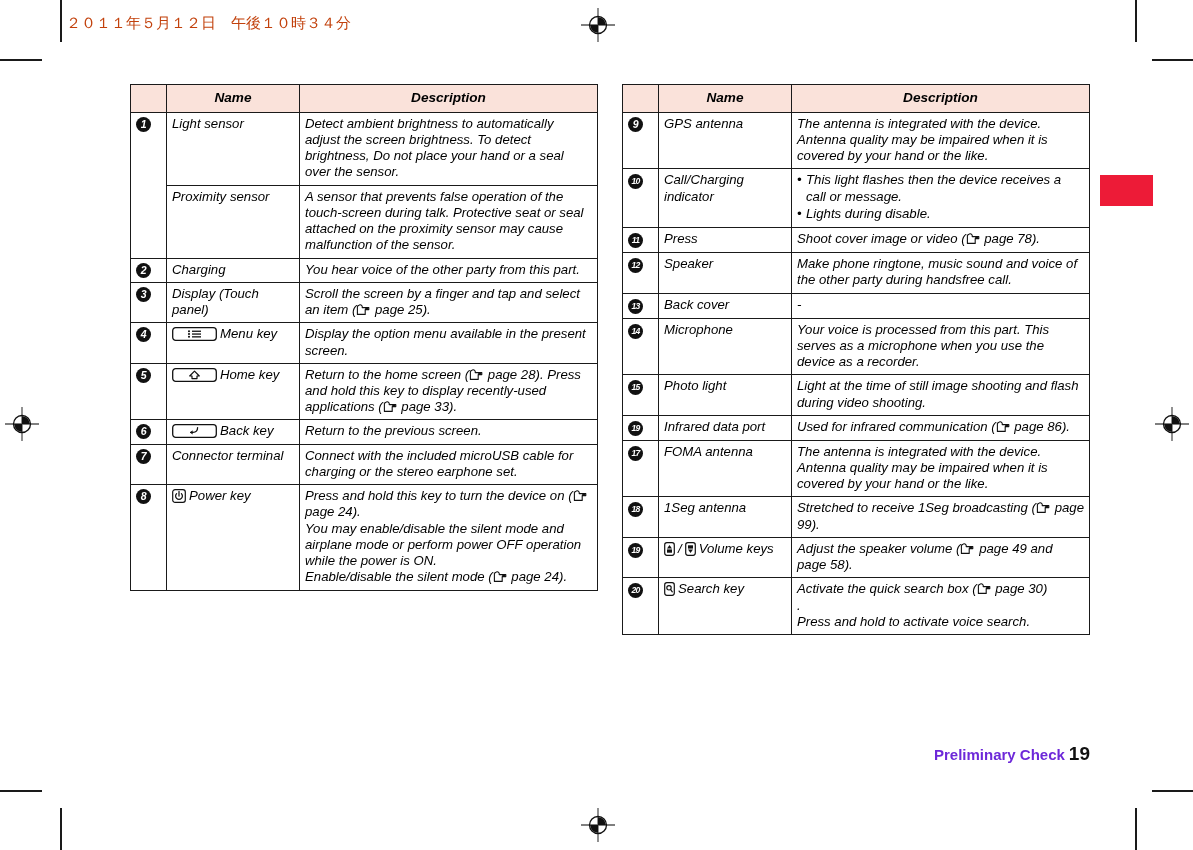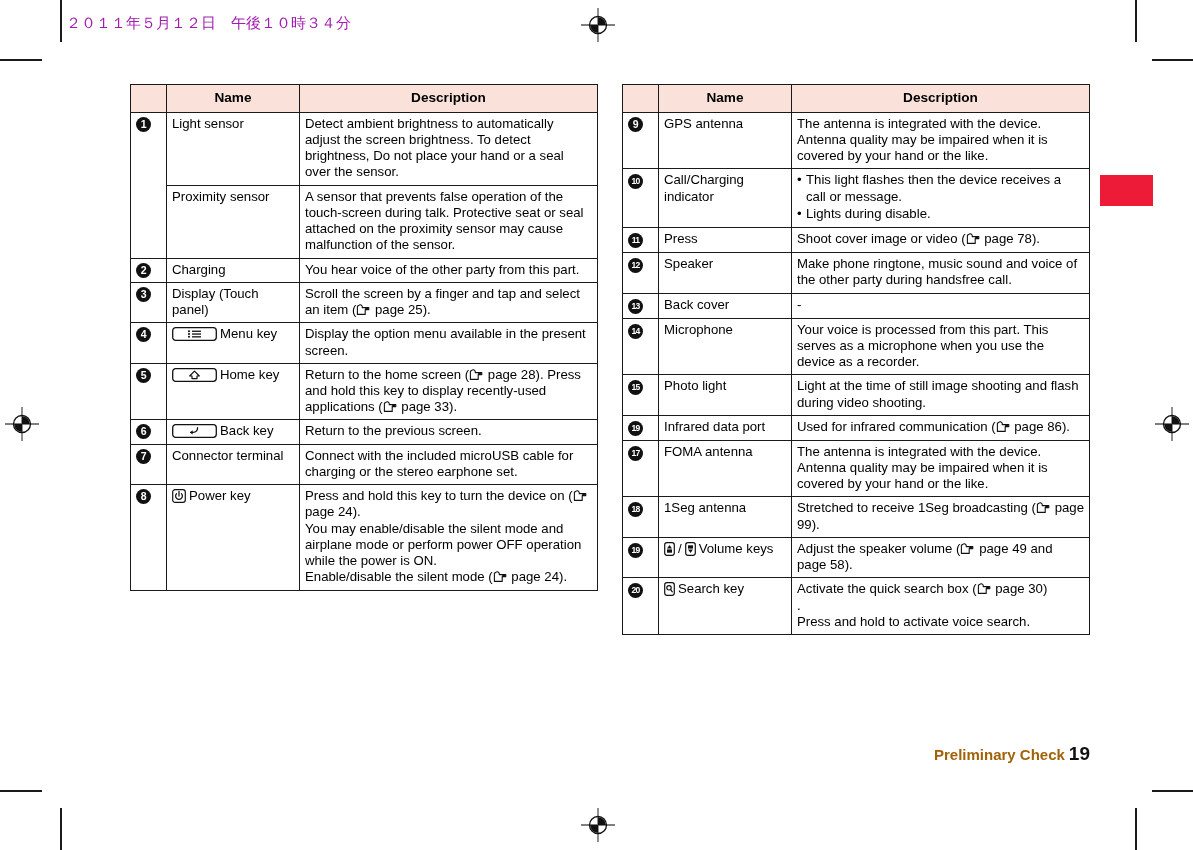--- a/index.html
+++ b/index.html
@@ -24,21 +24,21 @@
   }
   .reg svg { display: block; }
 
   
   .page-header {
     position: absolute;
     left: 66px;
     top: 14px;
     font-size: 15px;
     letter-spacing: 0px;
-    color: #a21caf;
+    color: #c2410c;
     font-family: "DejaVu Sans", sans-serif;
     white-space: nowrap;
   }
 
   
   .thumb-tab {
     position: absolute;
     left: 1100px;
     top: 175px;
     width: 53px;
@@ -53,20 +53,21 @@
   }
   .table-wrap.left  { left: 130px;  width: 468px; }
   .table-wrap.right { left: 622px;  width: 468px; }
 
   table.spec {
     border-collapse: collapse;
     width: 100%;
     table-layout: fixed;
     font-size: 13.2px;
     line-height: 1.23;
+    font-style: italic;
   }
   table.spec th, table.spec td {
     border: 1px solid #1a1a1a;
     padding: 3px 5px 4px 5px;
     vertical-align: top;
     text-align: left;
   }
   table.spec thead th {
     background: #FAE2DA;
     text-align: center;
@@ -138,21 +139,21 @@
 
   
   .footer {
     position: absolute;
     right: 103px;
     top: 743px;
     font-size: 15px;
     font-weight: bold;
     white-space: nowrap;
   }
-  .footer .chap { color: #a16207; }
+  .footer .chap { color: #6d28d9; }
   .footer .pg { color: #111; margin-left: 4px; font-size: 19px; }
 </style>
 </head>
 <body>
 
 <div class="mark" style="left:60px;top:0;width:1.5px;height:42px;"></div>
 <div class="mark" style="left:0;top:59px;width:42px;height:1.5px;"></div>
 <div class="mark" style="left:1135px;top:0;width:1.5px;height:42px;"></div>
 <div class="mark" style="left:1152px;top:59px;width:41px;height:1.5px;"></div>
 <div class="mark" style="left:60px;top:808px;width:1.5px;height:42px;"></div>

